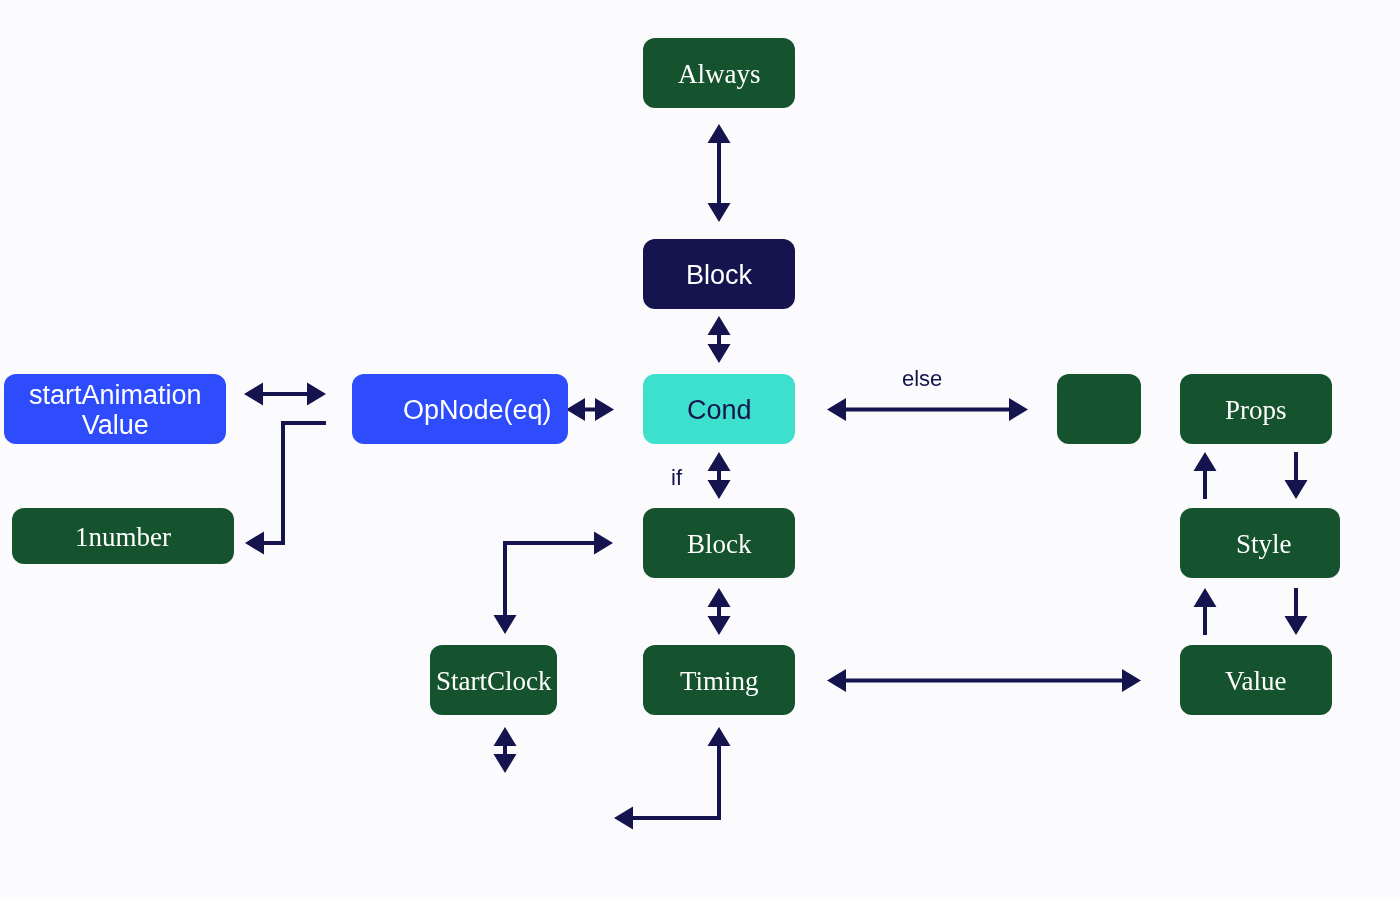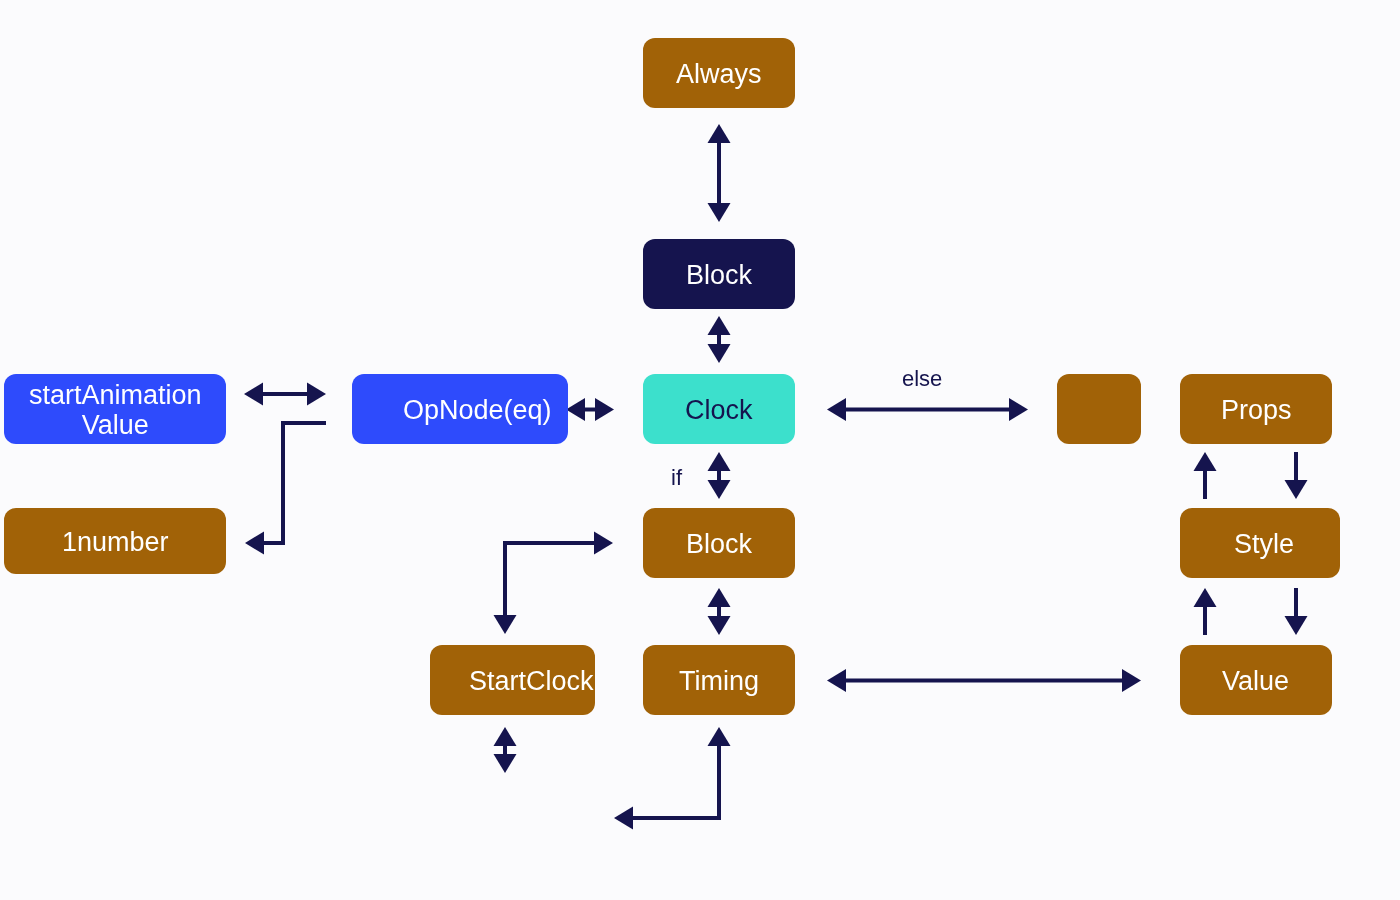--- a/index.html
+++ b/index.html
@@ -7,21 +7,21 @@
   body{width:1400px;height:900px;overflow:hidden;background:#fbfbfd;
        font-family:"Liberation Sans",sans-serif;
        -webkit-font-smoothing:antialiased;}
   #diagram{position:relative;width:1400px;height:900px;}
   #edge-layer{position:absolute;left:0;top:0;width:1400px;height:900px;}
   #edge-layer line,#edge-layer path.elbow{stroke:#15144e;stroke-width:4;fill:none;}
   #edge-layer path.head{fill:#15144e;stroke:none;}
   .node{position:absolute;display:flex;align-items:center;justify-content:center;
         border-radius:12px;font-size:27px;line-height:30px;text-align:center;}
   .node-label{white-space:pre-line;display:block;will-change:transform;transform:translate3d(0,1px,0);}
-  .fill-purple{background:#a16207;}
+  .fill-purple{background:#14532d;font-family:Liberation Serif, serif;}
   .fill-blue{background:#2e4bfc;}
   .fill-teal{background:#3ce0cc;}
   .fill-navy{background:#15144e;}
   .text-white{color:#ffffff;}
   .text-navy{color:#15144e;}
   .edge-label{position:absolute;will-change:transform;transform:translateZ(0);color:#15144e;font-size:22px;line-height:30px;white-space:nowrap;}
 </style>
 </head>
 <body>
 
@@ -105,48 +105,48 @@
     </g>
   </svg>
 
   <div class="node fill-purple text-white" style="left:643px;top:38px;width:152px;height:70px;">
     <span class="node-label">Always</span>
   </div>
   <div class="node fill-navy text-white" style="left:643px;top:239px;width:152px;height:70px;">
     <span class="node-label">Block</span>
   </div>
   <div class="node fill-teal text-navy" style="left:643px;top:374px;width:152px;height:70px;">
-    <span class="node-label">Clock</span>
+    <span class="node-label">Cond</span>
   </div>
   <div class="node fill-blue text-white" style="left:4px;top:374px;width:222px;height:70px;">
     <span class="node-label">startAnimation
 Value</span>
   </div>
   <div class="node fill-blue text-white" style="left:352px;top:374px;width:182px;height:70px;padding-left:34px;">
     <span class="node-label">OpNode(eq)</span>
   </div>
-  <div class="node fill-purple text-white" style="left:4px;top:508px;width:222px;height:66px;">
+  <div class="node fill-purple text-white" style="left:12px;top:508px;width:222px;height:56px;">
     <span class="node-label">1number</span>
   </div>
   <div class="node fill-purple text-white" style="left:1057px;top:374px;width:84px;height:70px;">
     <span class="node-label"></span>
   </div>
   <div class="node fill-purple text-white" style="left:1180px;top:374px;width:152px;height:70px;">
     <span class="node-label">Props</span>
   </div>
   <div class="node fill-purple text-white" style="left:1180px;top:508px;width:152px;height:70px;padding-left:8px;">
     <span class="node-label">Style</span>
   </div>
   <div class="node fill-purple text-white" style="left:1180px;top:645px;width:152px;height:70px;">
     <span class="node-label">Value</span>
   </div>
   <div class="node fill-purple text-white" style="left:643px;top:508px;width:152px;height:70px;">
     <span class="node-label">Block</span>
   </div>
-  <div class="node fill-purple text-white" style="left:430px;top:645px;width:127px;height:70px;padding-left:38px;">
+  <div class="node fill-purple text-white" style="left:430px;top:645px;width:127px;height:70px;">
     <span class="node-label">StartClock</span>
   </div>
   <div class="node fill-purple text-white" style="left:643px;top:645px;width:152px;height:70px;">
     <span class="node-label">Timing</span>
   </div>
 
   <div class="edge-label" style="left:671px;top:463px">if</div>
   <div class="edge-label" style="left:902px;top:364px">else</div>
 
 </div>

